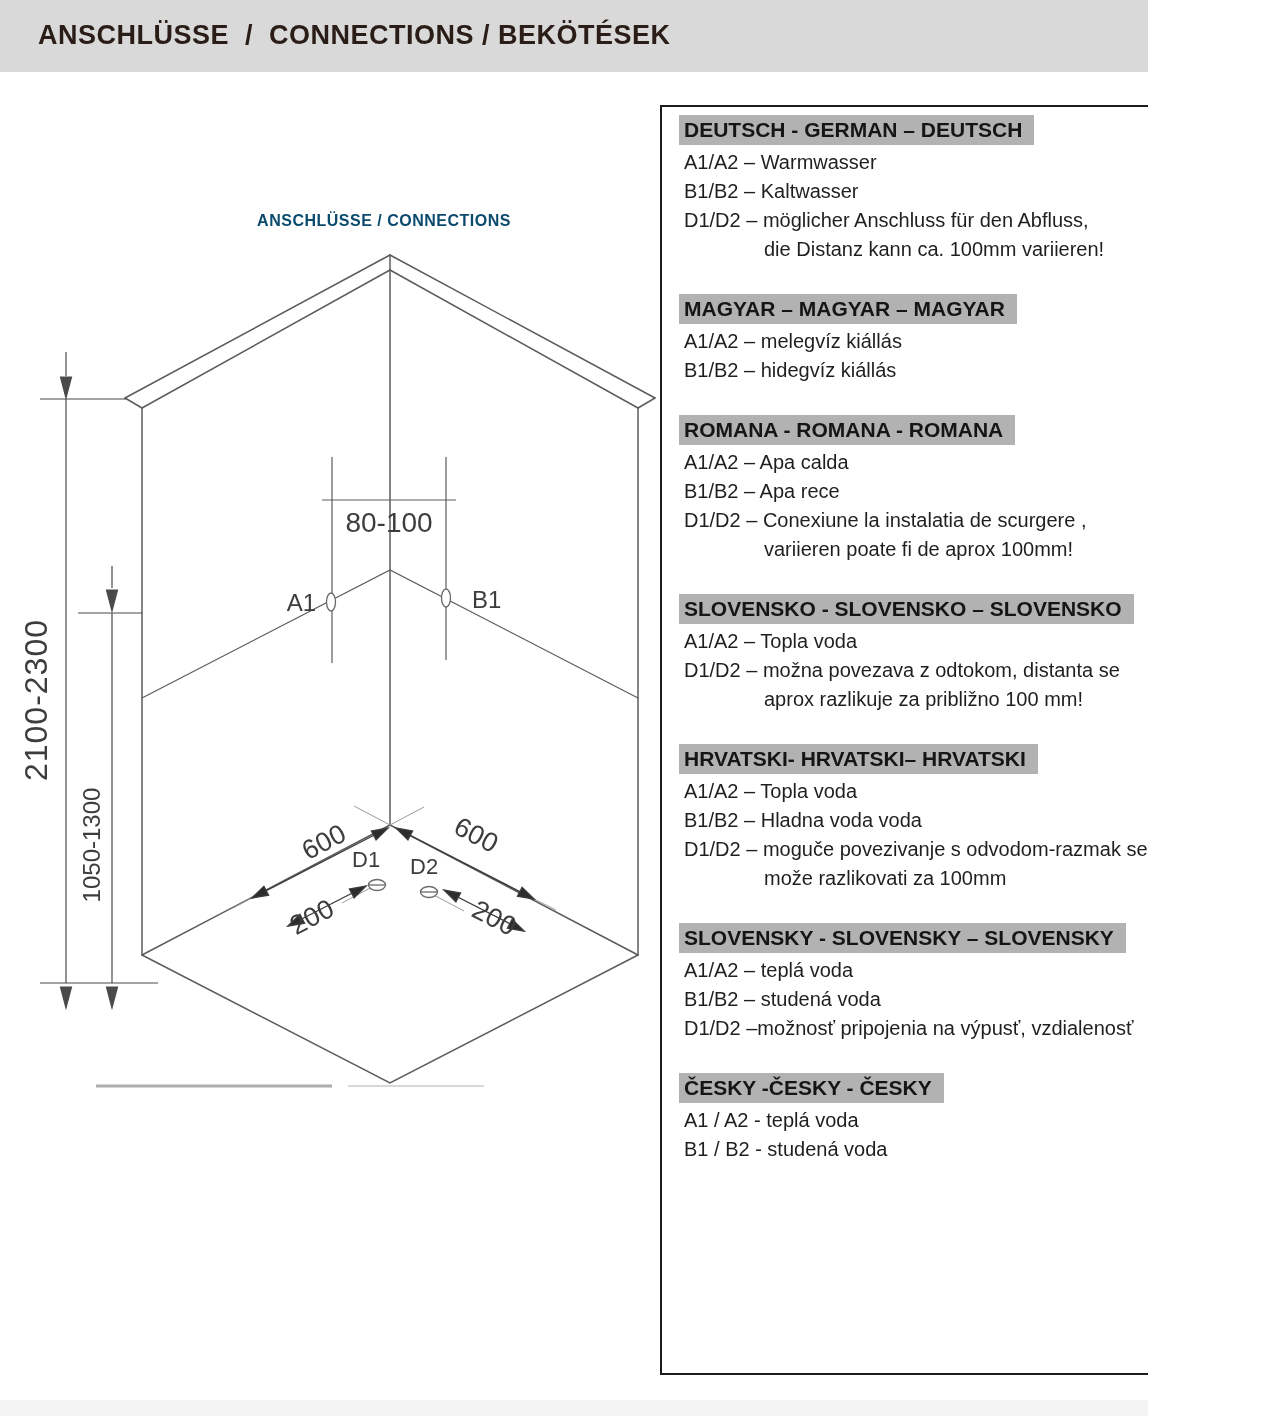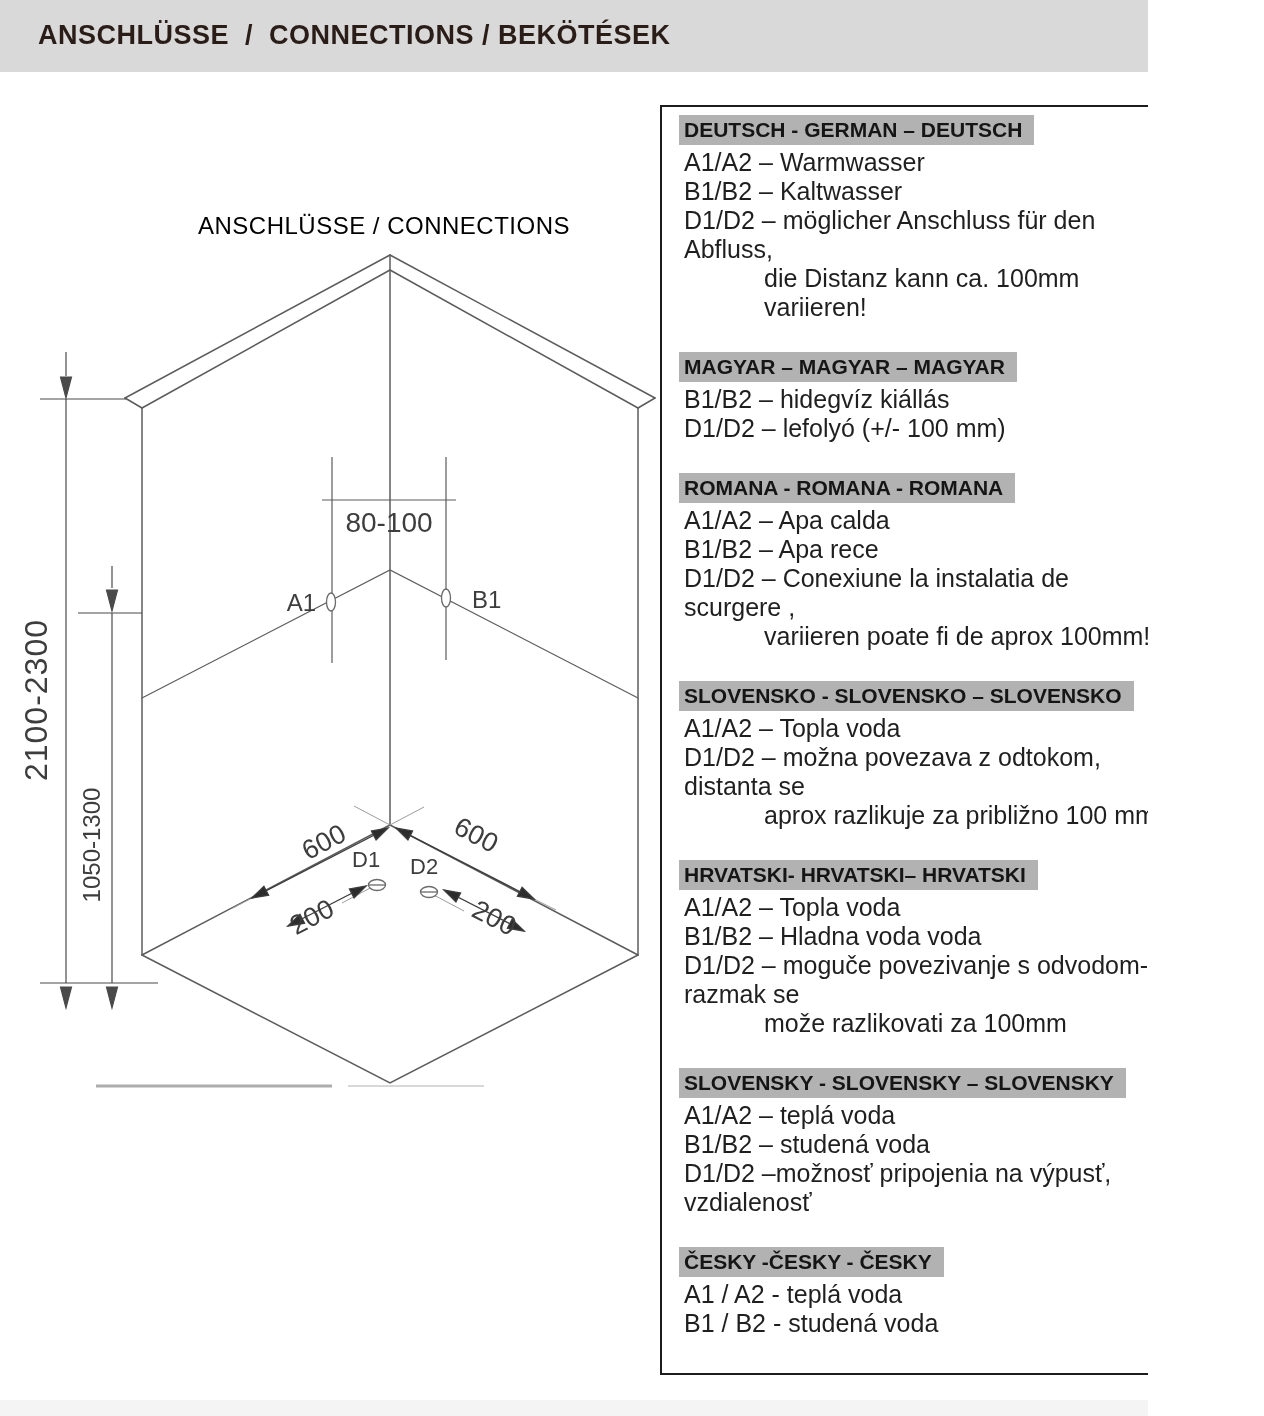--- a/index.html
+++ b/index.html
@@ -6,30 +6,30 @@
   .page{position:relative;width:1148px;height:1416px;background:#ffffff;overflow:hidden;
         font-family:"Liberation Sans",sans-serif;color:#1f1f1f;}
   
   .topbar{position:absolute;left:0;top:0;width:1264px;height:72px;background:#d9d9d9;}
   .topbar h1{margin:0;padding:20px 0 0 38px;font-size:27px;font-weight:bold;color:#2a1d18;
              letter-spacing:.5px;white-space:pre;}
   
   .bottombar{position:absolute;left:0;top:1400px;width:1264px;height:16px;background:#f4f4f4;}
   
   .diagram-title{position:absolute;left:184px;top:212px;width:400px;text-align:center;
-                 font-size:24px;font-weight:normal;color:#000000;letter-spacing:.5px;}
+                 font-size:16px;font-weight:bold;color:#0c4a6e;letter-spacing:.5px;}
   svg.diagram{position:absolute;left:0;top:180px;}
   svg text{font-family:"Liberation Sans",sans-serif;fill:#3d3d3d;}
   
   .panel{position:absolute;left:660px;top:105px;width:527px;height:1270px;background:#ffffff;
          border:2px solid #1c1c1c;box-sizing:border-box;padding:8px 14px 0 22px;}
   .section{margin-bottom:30px;}
   .section h2{margin:0 0 3px -5px;display:inline-block;background:#b2b2b2;color:#151515;
               font-size:21px;font-weight:bold;line-height:30px;padding:0 12px 0 5px;}
-  .section p{margin:0;font-size:25px;line-height:29px;color:#1f1f1f;}
+  .section p{margin:0;font-size:20px;line-height:29px;color:#1f1f1f;}
   .section p.cont{padding-left:80px;}
 </style>
 </head>
 <body>
 
 <div class="page">
 
   <div class="topbar">
     <h1>ANSCHLÜSSE  /  CONNECTIONS / BEKÖTÉSEK</h1>
   </div>
@@ -145,22 +145,22 @@
     <div class="section">
       <h2>DEUTSCH - GERMAN – DEUTSCH</h2>
       <p>A1/A2 – Warmwasser</p>
       <p>B1/B2 – Kaltwasser</p>
       <p>D1/D2 – möglicher Anschluss für den Abfluss,</p>
       <p class="cont">die Distanz kann ca. 100mm variieren!</p>
     </div>
 
     <div class="section">
       <h2>MAGYAR – MAGYAR – MAGYAR</h2>
+      <p>A1/A2 – melegvíz kiállás</p>
       <p>B1/B2 – hidegvíz kiállás</p>
-      <p>D1/D2 – lefolyó (+/- 100 mm)</p>
     </div>
 
     <div class="section">
       <h2>ROMANA - ROMANA - ROMANA</h2>
       <p>A1/A2 – Apa calda</p>
       <p>B1/B2 – Apa rece</p>
       <p>D1/D2 – Conexiune la instalatia de scurgere ,</p>
       <p class="cont">variieren poate fi de aprox 100mm!</p>
     </div>
 

